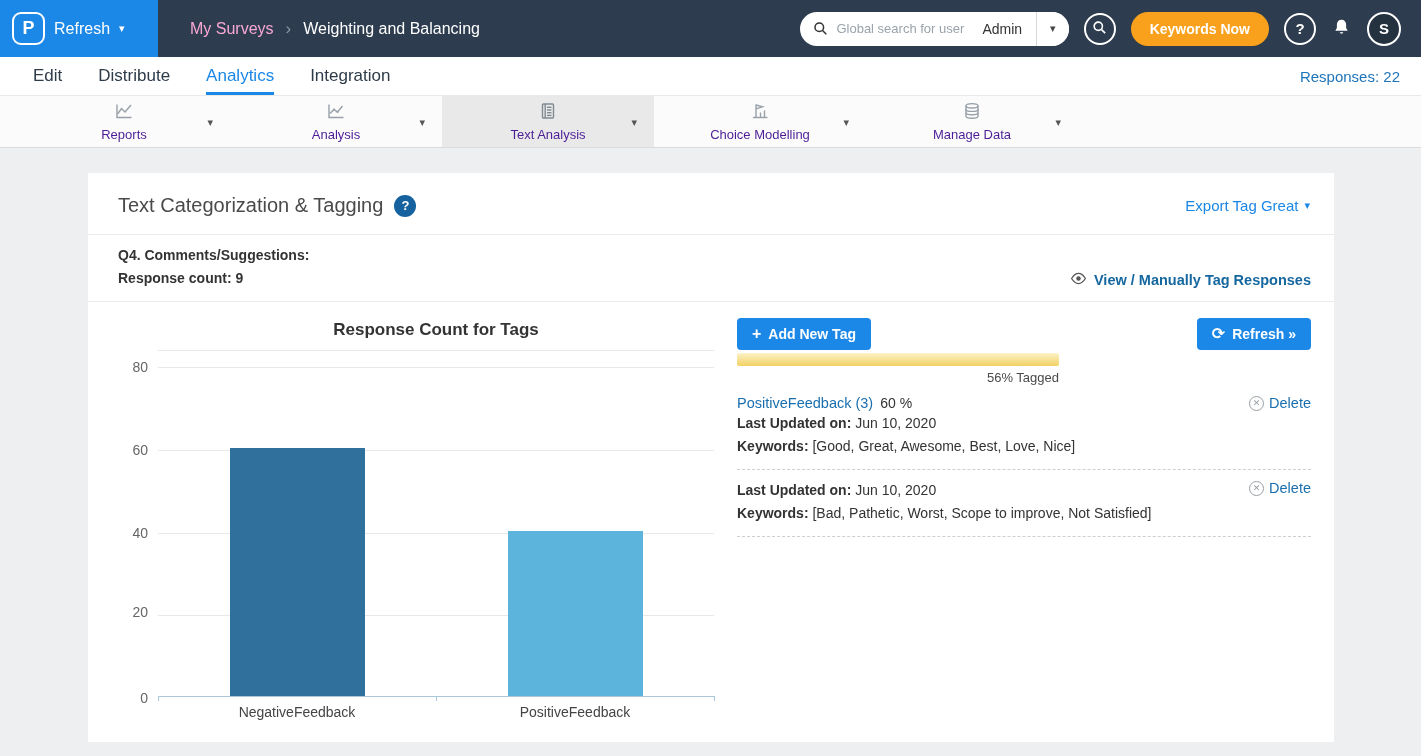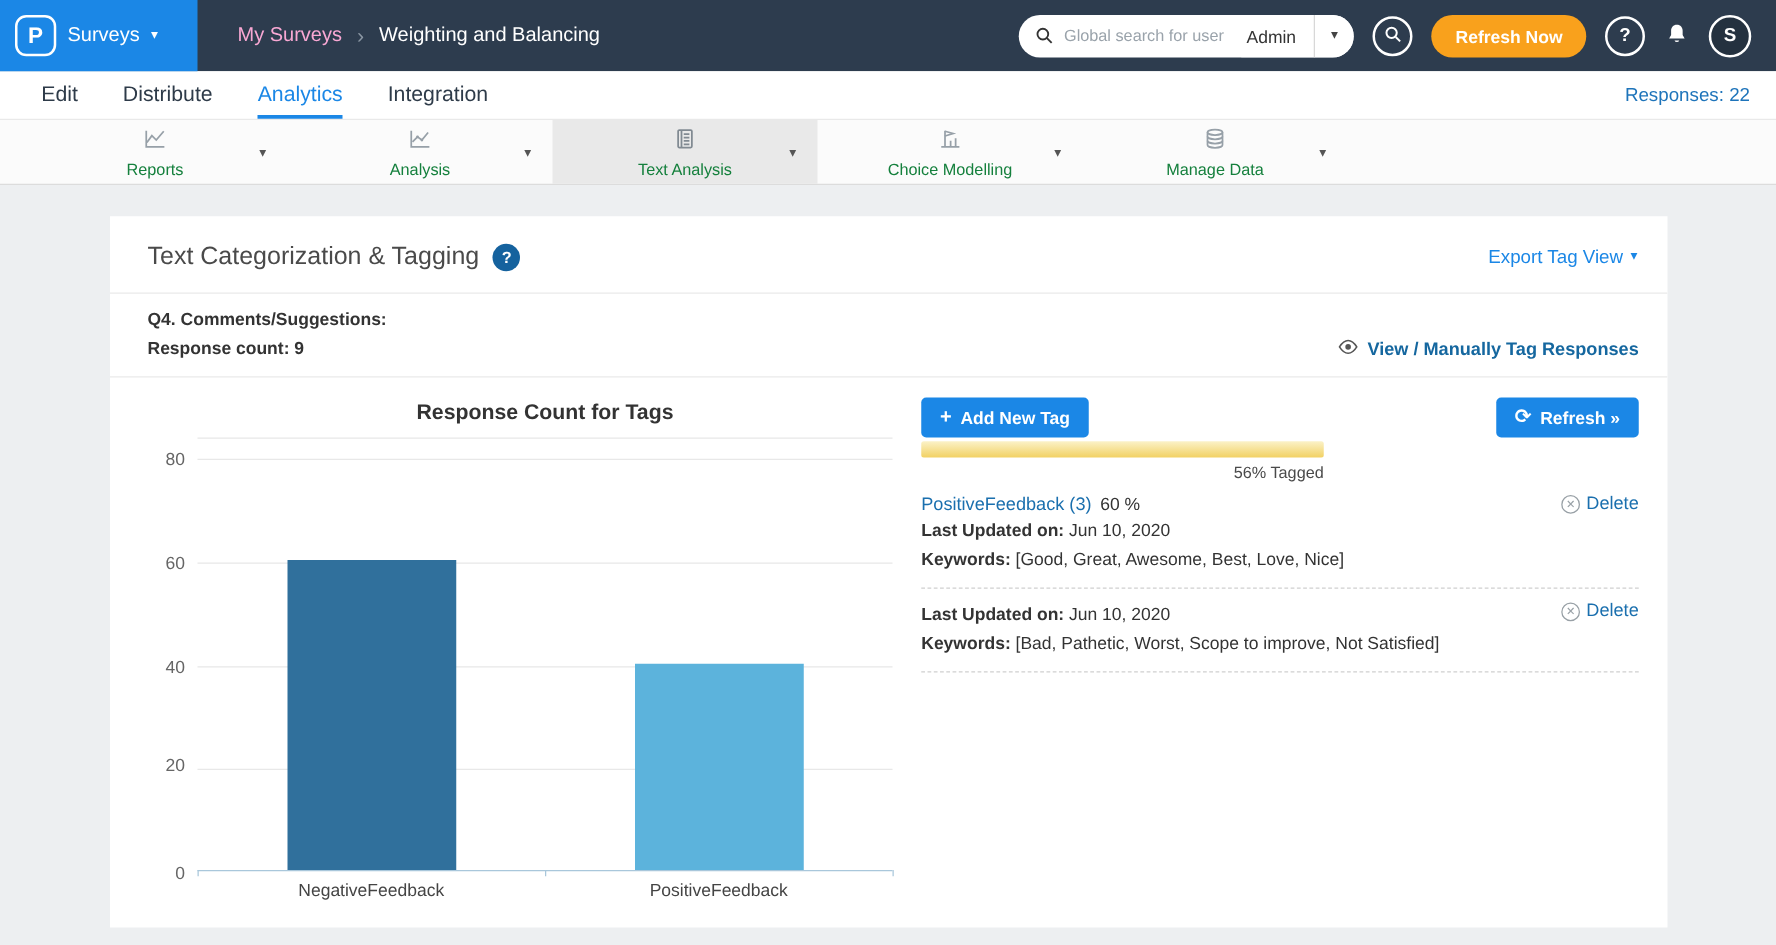--- a/index.html
+++ b/index.html
@@ -36,21 +36,21 @@
   
   .mainnav { height: 39px; background: #fff; display: flex; align-items: stretch; padding: 0 21px 0 33px; gap: 36px; border-bottom: 1px solid #e9e9e9; }
   .nav-item { display: flex; align-items: center; font-size: 17px; color: #2e3b49; text-decoration: none; border-bottom: 3px solid transparent; padding-top: 3px; cursor: pointer; }
   .nav-item.active { color: #1b87e6; border-bottom-color: #1b87e6; }
   .responses { margin-left: auto; align-self: center; color: #1e74ba; font-size: 15px; }
 
   
   .toolbar { height: 52px; background: #fbfbfb; border-bottom: 1px solid #dcdcdc; display: flex; padding-left: 18px; }
   .tool-item { width: 212px; position: relative; display: flex; align-items: center; justify-content: center; cursor: pointer; }
   .tool-item.active { background: #e9e9e9; }
-  .tool-stack { display: flex; flex-direction: column; align-items: center; gap: 2px; color: #15803d; }
+  .tool-stack { display: flex; flex-direction: column; align-items: center; gap: 2px; color: #4c1d95; }
   .tool-label { font-size: 13px; }
   .tool-caret { position: absolute; right: 17px; top: 50%; transform: translateY(-50%); color: #555; font-size: 11px; }
 
   
   .content { padding-top: 25px; }
   .card { margin: 0 87px 0 88px; width: 1246px; height: 569px; background: #fff; overflow: hidden; }
   .card-head { display: flex; align-items: center; padding: 21px 24px 17px 30px; }
   .card-title { font-size: 20px; font-weight: 500; color: #4a4a4a; }
   .help-badge { width: 22px; height: 22px; border-radius: 50%; background: #15629e; color: #fff; font-size: 13px; font-weight: bold; display: flex; align-items: center; justify-content: center; margin-left: 11px; cursor: pointer; }
   .export { margin-left: auto; color: #1b87e6; font-size: 15px; display: flex; align-items: center; gap: 6px; cursor: pointer; text-decoration: none; }
@@ -94,21 +94,21 @@
 </head>
 <body>
 
 <div class="page">
 
   <header class="topbar">
     <div class="logo-block">
       <div class="logo-tile">
         <span>P</span>
       </div>
-      <span class="product">Surveys</span>
+      <span class="product">Refresh</span>
       <span class="caret white">▾</span>
     </div>
 
     <nav class="breadcrumb">
       <a class="crumb-parent">My Surveys</a>
       <span class="crumb-sep">›</span>
       <span class="crumb-current">Weighting and Balancing</span>
     </nav>
 
     <div class="topbar-right">
@@ -128,21 +128,21 @@
 
       <button class="icon-circle">
         <span>
           <svg width="15" height="15" viewBox="0 0 16 16">
               <circle cx="6.7" cy="6.7" r="4.4" fill="none" stroke="#fff" stroke-width="1.7"></circle>
               <line x1="10.2" y1="10.2" x2="14" y2="14" stroke="#fff" stroke-width="1.7"></line>
             </svg>
         </span>
       </button>
 
-      <button class="upgrade">Refresh Now</button>
+      <button class="upgrade">Keywords Now</button>
 
       <button class="icon-circle help">
         <span>?</span>
       </button>
 
       <button class="bell-btn">
         <span>
           <svg width="21" height="21" viewBox="0 0 20 20">
               <path d="M10,2.6 C7.2,2.6 5.6,4.6 5.6,7.2 V10.4 L4.1,13.1 H15.9 L14.4,10.4 V7.2 C14.4,4.6 12.8,2.6 10,2.6 Z" fill="#fff"></path>
               <path d="M8.2,14.6 a1.9,1.9 0 0 0 3.6,0 Z" fill="#fff"></path>
@@ -244,21 +244,21 @@
 
   <main class="content">
     <section class="card">
 
       <div class="card-head">
         <h1 class="card-title">Text Categorization &amp; Tagging</h1>
         <span class="help-badge">
           <span>?</span>
         </span>
         <a class="export">
-          <span>Export Tag View</span>
+          <span>Export Tag Great</span>
           <span class="caret">▾</span>
         </a>
       </div>
 
       <div class="q-row">
         <div>
           <div class="q-label">Q4. Comments/Suggestions:</div>
           <div class="q-count">Response count: 9</div>
         </div>
         <a class="view-link">

